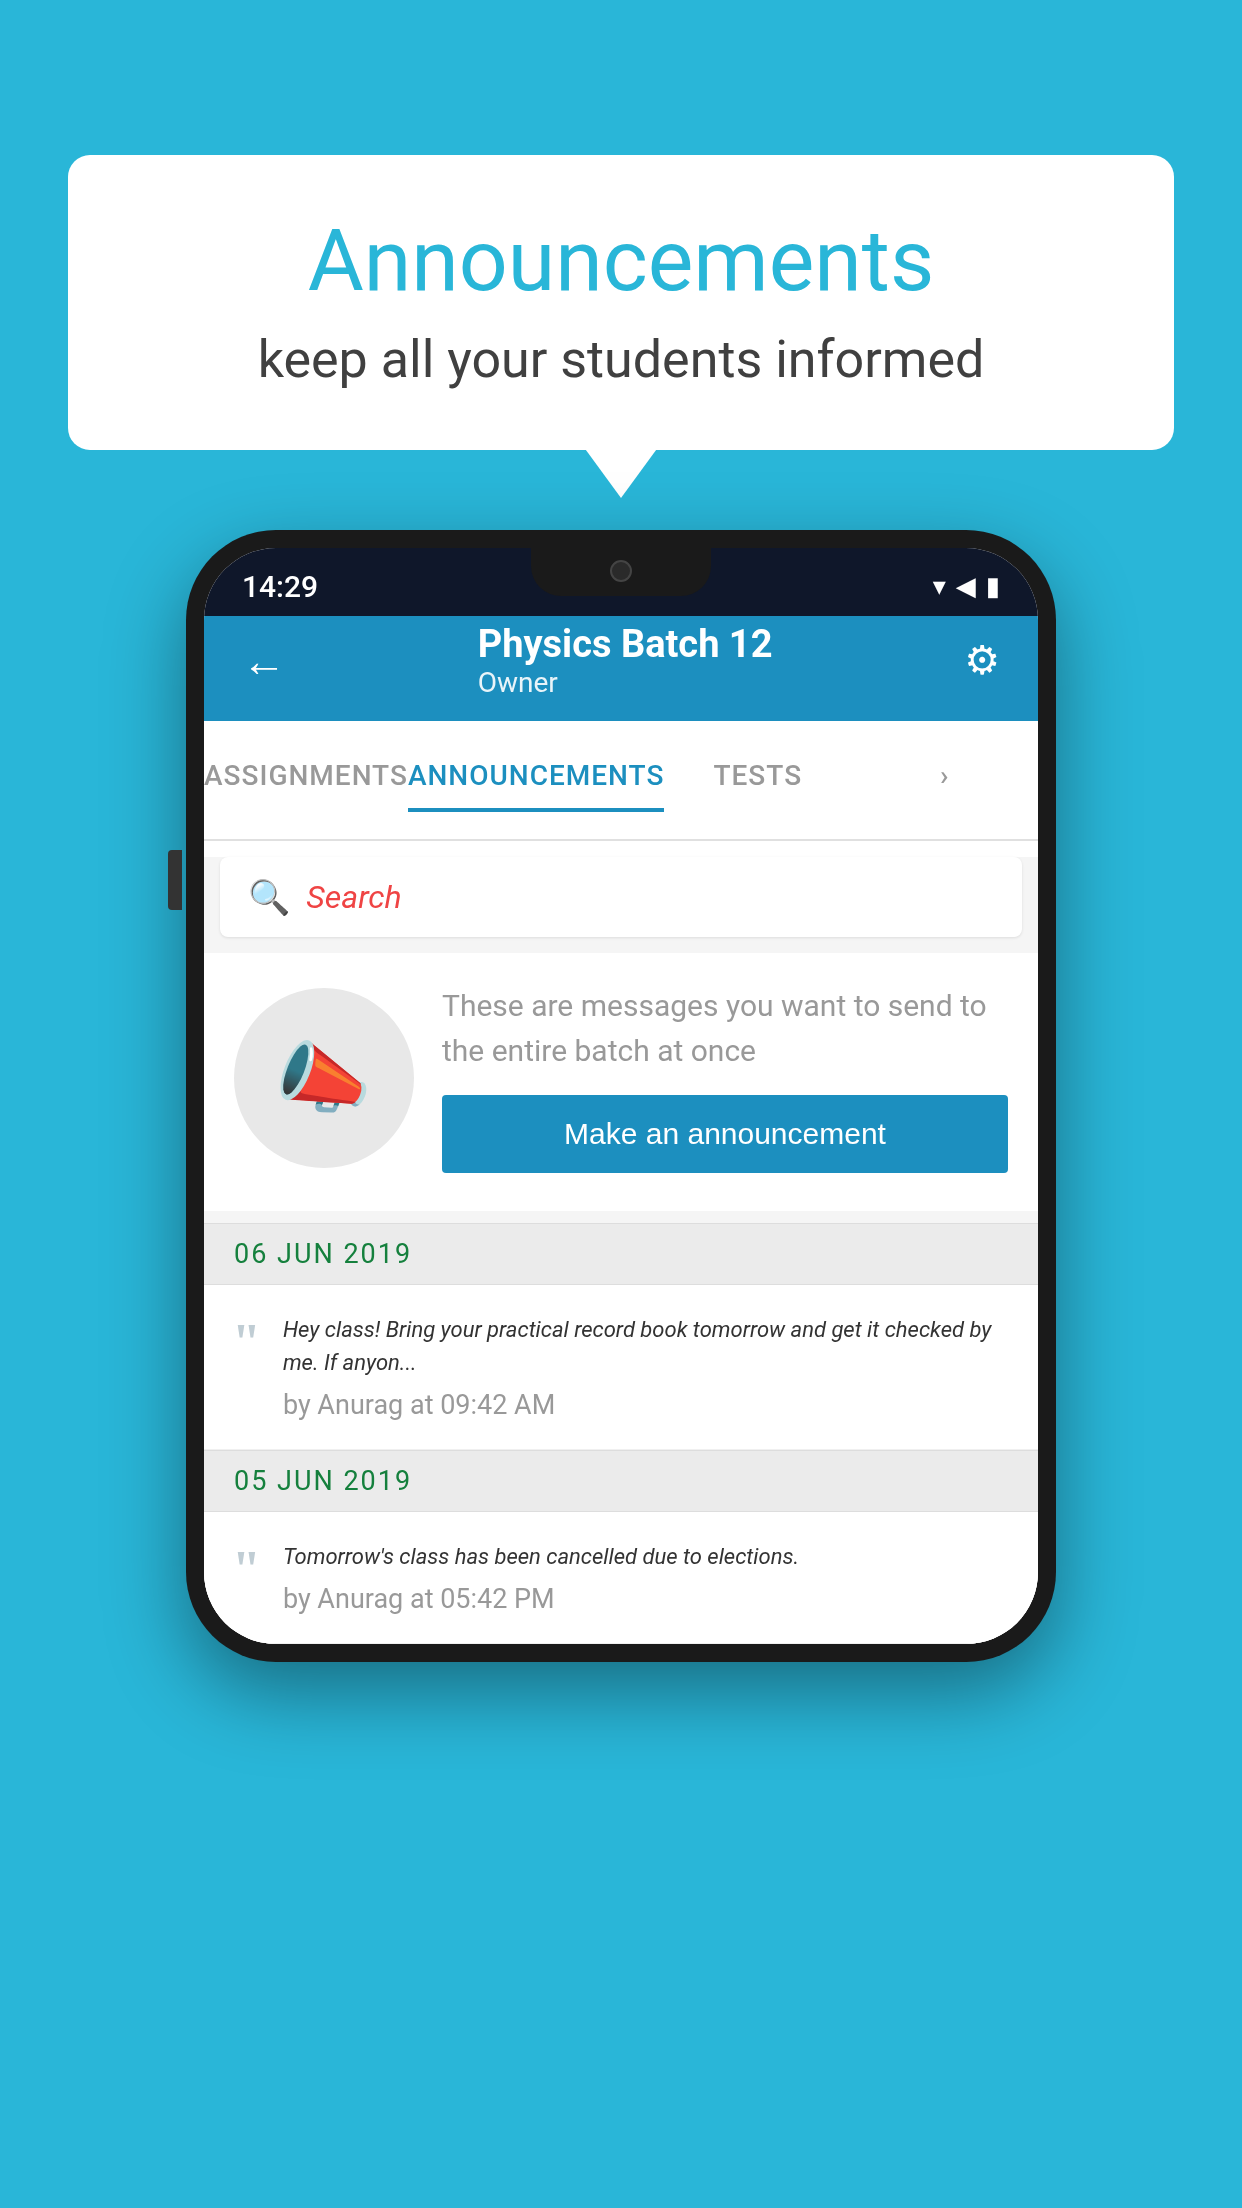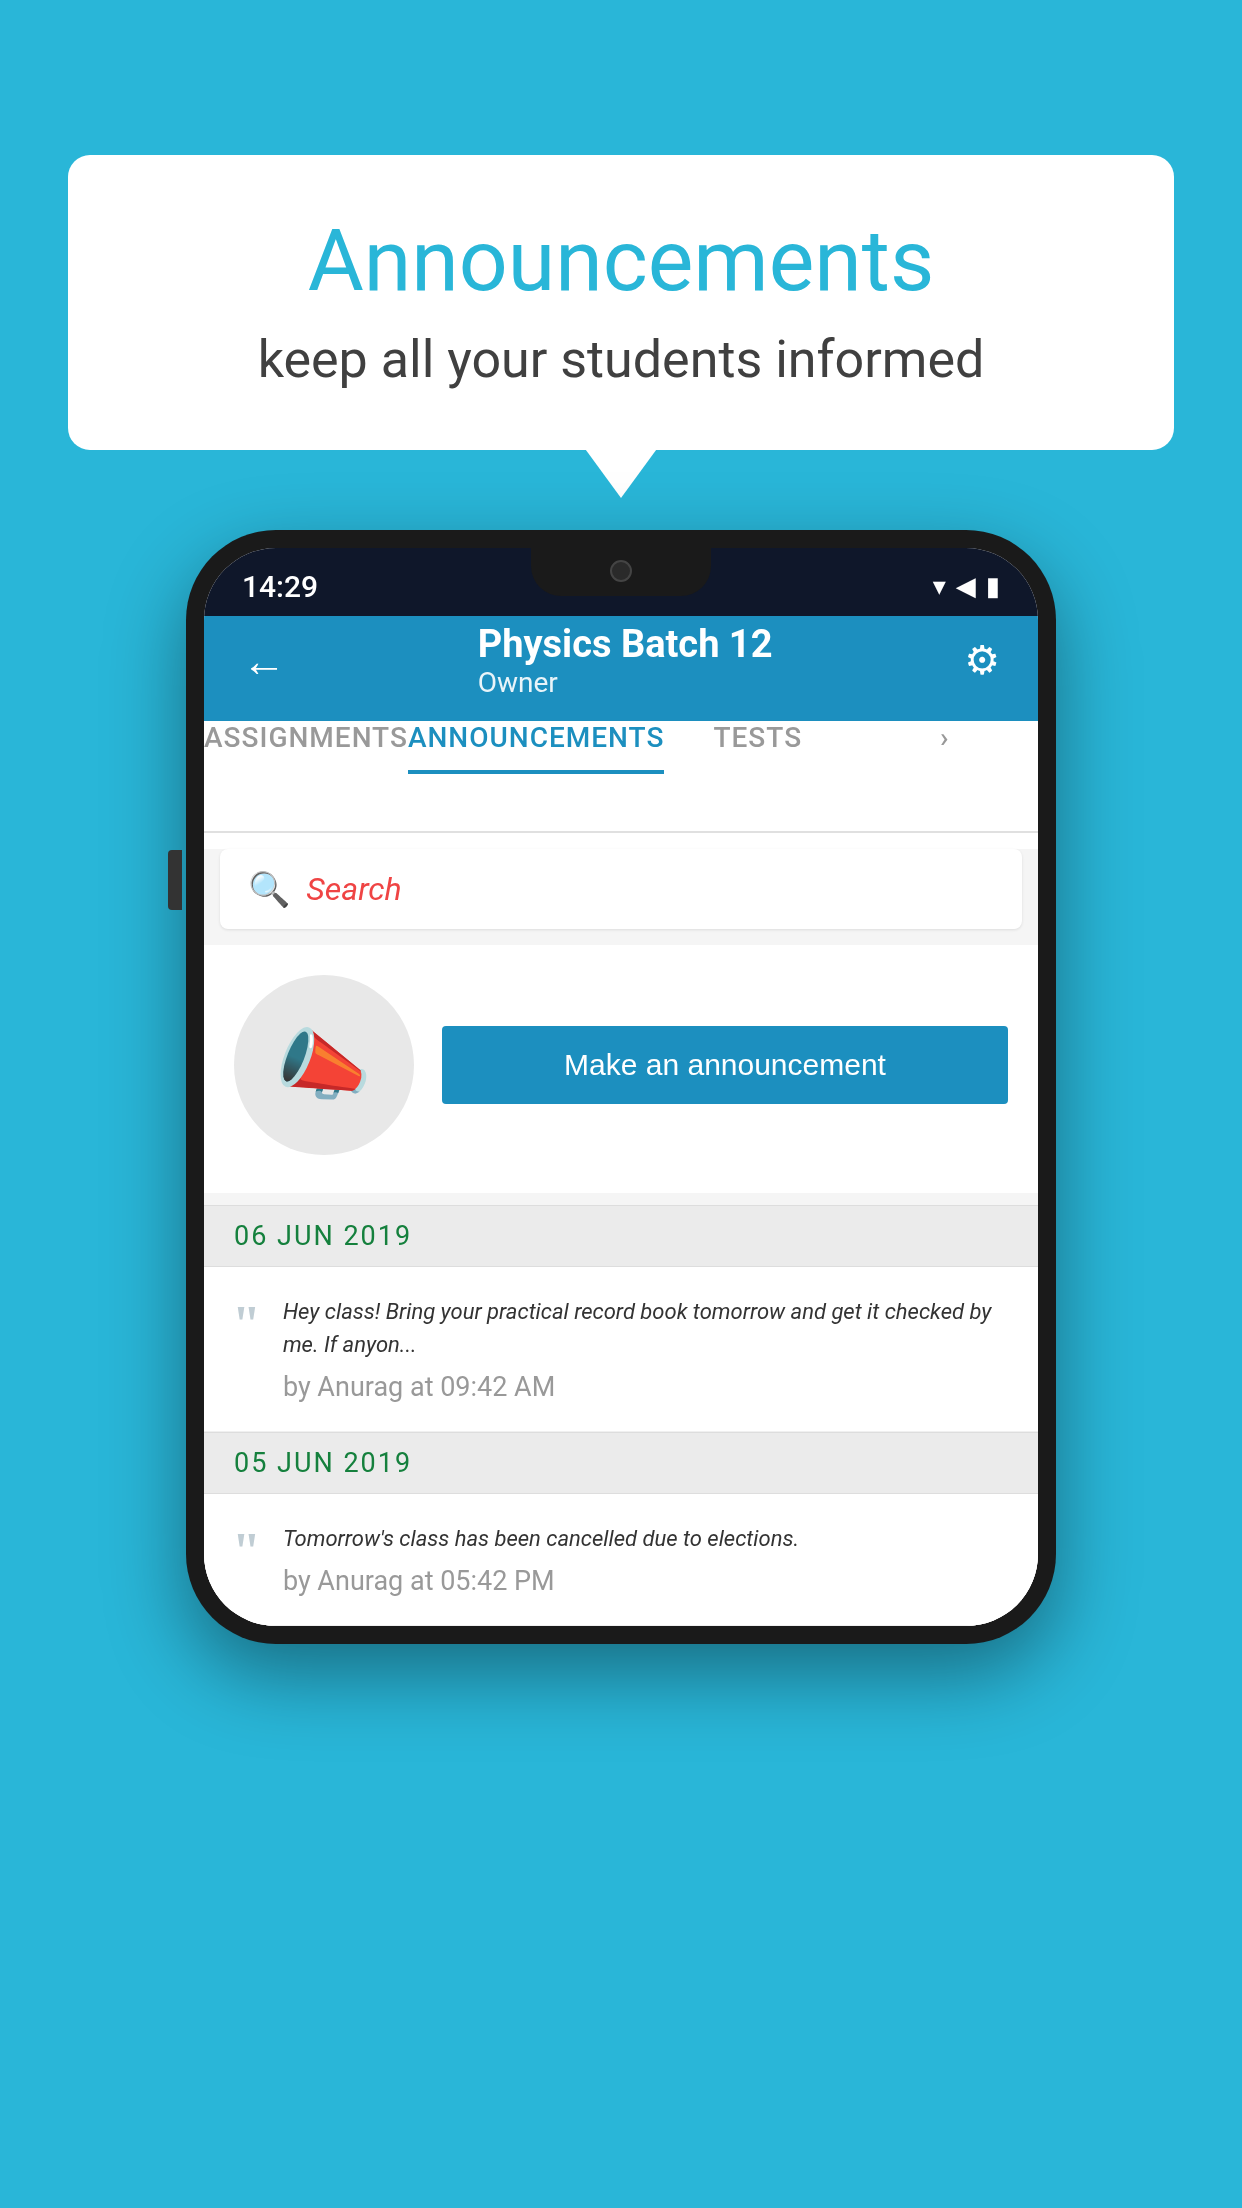--- a/index.html
+++ b/index.html
@@ -180,21 +180,22 @@
       font-size: 40px;
       cursor: pointer;
     }
 
     
     .tabs {
       background: white;
       display: flex;
       border-bottom: 2px solid #e0e0e0;
       height: 112px;
-      align-items: flex-start;
+      align-items: center;
+      margin-top: 8px;
     }
 
     .tab {
       flex: 1;
       text-align: center;
       padding-bottom: 18px;
       font-size: 28px;
       font-weight: 500;
       color: #999;
       letter-spacing: 1px;
@@ -401,20 +402,21 @@
         <div class="search-bar">
           <span class="search-icon-wrap">🔍</span>
           <span class="search-placeholder">Search</span>
         </div>
 
         <div class="announcement-promo">
           <div class="promo-icon-circle">
             <span class="megaphone-icon">📣</span>
           </div>
           <div class="promo-content">
+            <div class="promo-text">These are messages you want to send to the entire batch at once</div>
             <button class="make-announcement-btn">Make an announcement</button>
           </div>
         </div>
 
         <div class="date-separator">06  JUN  2019</div>
 
         <div class="announcement-item">
           <div class="quote-icon">"</div>
           <div class="announcement-content">
             <div class="announcement-text">Hey class! Bring your practical record book tomorrow and get it checked by me. If anyon...</div>

